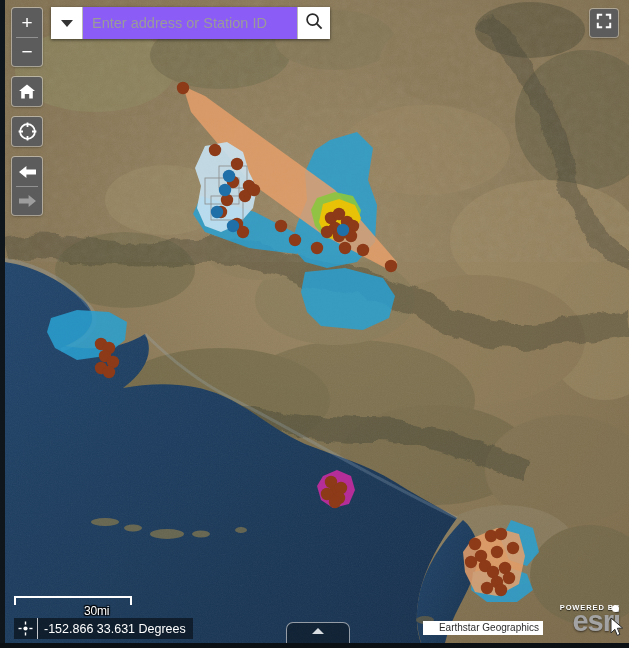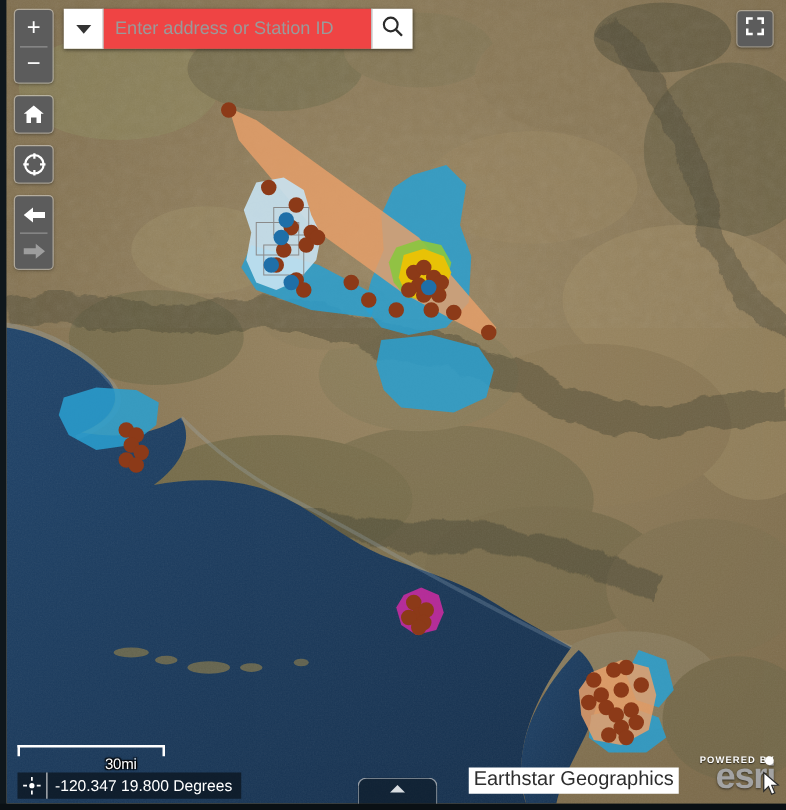--- a/index.html
+++ b/index.html
@@ -78,21 +78,21 @@
   }
   .caret-down {
     width: 0; height: 0;
     border-left: 6px solid transparent;
     border-right: 6px solid transparent;
     border-top: 7px solid #333;
   }
   #search-input {
     width: 196px;
     border: 0; outline: 0;
-    background: #ef4444;
+    background: #8b5cf6;
     font-family: "Liberation Sans", sans-serif;
     font-size: 14.5px;
     color: #222;
     padding: 12px 9px;
   }
   #search-input::placeholder { color: #9a9a9a; }
   #search-submit {
     width: 32px;
     background: #fff;
     border-left: 1px solid #b9b9b9;
@@ -172,22 +172,22 @@
     border-right: 6px solid transparent;
     border-bottom: 6px solid #d8dde2;
   }
 
   
   #attribution {
     position: absolute;
     right: 86px; bottom: 13px;
     background: #fff;
     color: #2d2d2d;
-    font-size: 16px;
-    padding: 1px 4px 2px 4px;
+    font-size: 10px;
+    padding: 1px 4px 2px 16px;
     white-space: nowrap;
   }
   #esri-logo {
     position: absolute;
     right: 9px; bottom: 14px;
     text-align: right;
     user-select: none;
   }
   #esri-powered {
     font-size: 7.5px;
@@ -498,21 +498,21 @@
   <div id="coord-widget">
     <div id="coord-icon">
       <svg width="15" height="15" viewBox="0 0 15 15">
         <circle cx="7.5" cy="7.5" r="2.1" fill="#fff"></circle>
         <line x1="7.5" y1="0.5" x2="7.5" y2="3.6" stroke="#fff" stroke-width="1.4"></line>
         <line x1="7.5" y1="11.4" x2="7.5" y2="14.5" stroke="#fff" stroke-width="1.4"></line>
         <line x1="0.5" y1="7.5" x2="3.6" y2="7.5" stroke="#fff" stroke-width="1.4"></line>
         <line x1="11.4" y1="7.5" x2="14.5" y2="7.5" stroke="#fff" stroke-width="1.4"></line>
       </svg>
     </div>
-    <div id="coord-text">-120.347 19.800 Degrees</div>
+    <div id="coord-text">-152.866 33.631 Degrees</div>
   </div>
 
   <div id="panel-handle">
     <span class="caret-up"></span>
   </div>
 
   <div id="attribution">Earthstar Geographics</div>
 
   <div id="esri-logo">
     <div id="esri-powered">POWERED BY</div>

